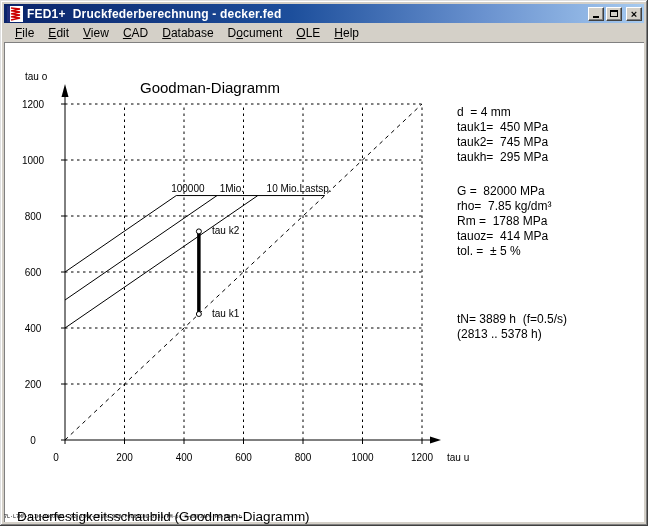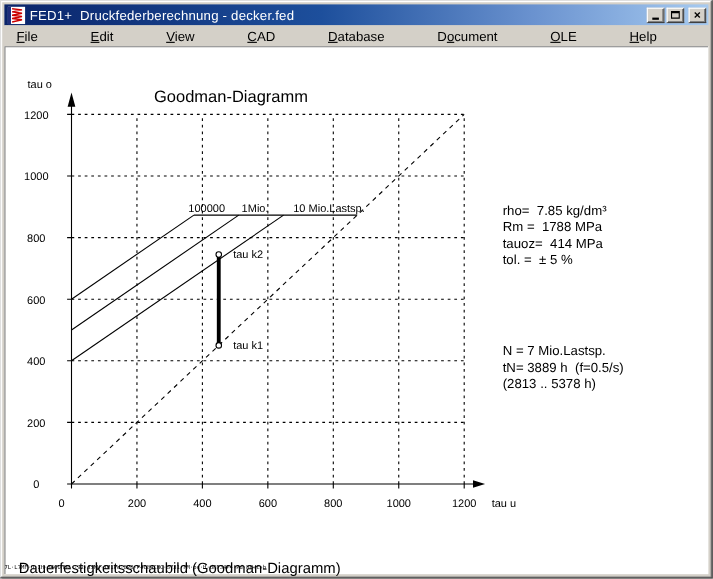--- a/index.html
+++ b/index.html
@@ -9,35 +9,35 @@
     box-shadow:inset -1px -1px #404040, inset 1px 1px #dfdfdf,
                inset -2px -2px #808080, inset 2px 2px #fff;
     overflow:hidden;
   }
   .titlebar{
     position:absolute;left:4px;top:4px;width:640px;height:19px;
     background:linear-gradient(90deg,#0a246a 0%,#1d4f9c 45%,#6a92cf 75%,#a6caf0 100%);
     display:flex;align-items:center;box-sizing:border-box;padding:0 2px;
   }
   .app-icon{width:16px;height:16px;margin-left:1px;flex:0 0 auto;}
-  .title{color:#fff;font-weight:normal;font-size:12px;white-space:pre;margin-left:4px;flex:1;
+  .title{color:#fff;font-weight:bold;font-size:12px;white-space:pre;margin-left:4px;flex:1;
          overflow:hidden;letter-spacing:.2px;}
   .win-btn{
     width:16px;height:14px;background:#d4d0c8;border:1px solid;
     border-color:#fff #404040 #404040 #fff;box-shadow:inset -1px -1px #808080;
     display:flex;align-items:center;justify-content:center;padding:0;box-sizing:border-box;
   }
   .win-btn + .win-btn{margin-left:2px;}
   .win-btn.close{margin-left:4px;}
   .g-min{width:6px;height:2px;background:#000;margin-top:7px;}
   .g-max{width:8px;height:7px;border:1px solid #000;border-top-width:2px;box-sizing:border-box;}
   .g-close{font-weight:bold;font-size:11px;line-height:10px;color:#000;}
   .menubar{
     position:absolute;left:4px;top:23px;width:640px;height:19px;background:#d4d0c8;
-    display:flex;align-items:center;font-size:12px;color:#000;padding-left:6px;box-sizing:border-box;gap:34px;
+    display:flex;align-items:center;font-size:12px;color:#000;padding-left:6px;box-sizing:border-box;
   }
   .menu-item{padding:1px 5px;margin-right:4px;white-space:pre;}
   .client{
     position:absolute;left:4px;top:42px;width:640px;height:480px;background:#fff;
     box-shadow:inset 1px 1px #808080;
   }
   .tb{position:absolute;white-space:pre;color:#000;}
   .info-header{left:309px;top:6px;font-size:11.5px;line-height:14px;}
   .params{font-size:12px;line-height:15px;left:453px;}
   .p1{top:63px;} .p2{top:142px;} .p3{top:270px;}
@@ -142,22 +142,23 @@
         <text x="443" y="419" text-anchor="start" font-size="10">tau u</text>
         <text x="206" y="51" text-anchor="middle" font-size="15">Goodman-Diagramm</text>
         <text x="183.8675" y="150.39999999999998" text-anchor="middle" font-size="10">100000</text>
         <text x="227.89749999999998" y="150.39999999999998" text-anchor="middle" font-size="10">1Mio.</text>
         <text x="295.1325" y="150.39999999999998" text-anchor="middle" font-size="10">10 Mio.Lastsp.</text>
         <text x="207.965" y="192.39999999999998" text-anchor="start" font-size="10">tau k2</text>
         <text x="207.965" y="275" text-anchor="start" font-size="10">tau k1</text>
       </svg>
 
 
-    <div class="tb params p2"><div>rho=  7.85 kg/dm³</div><div>Rm =  1788 MPa</div><div>tauoz=  414 MPa</div><div>tol. =  ± 5 %</div></div>
-    <div class="tb params p3"><div>N = 7 Mio.Lastsp.</div><div>tN= 3889 h  (f=0.5/s)</div><div>(2813 .. 5378 h)</div></div>
+    <div class="tb params p1"><div>d  = 4 mm</div><div>tauk1=  450 MPa</div><div>tauk2=  745 MPa</div><div>taukh=  295 MPa</div></div>
+    <div class="tb params p2"><div>G =  82000 MPa</div><div>rho=  7.85 kg/dm³</div><div>Rm =  1788 MPa</div><div>tauoz=  414 MPa</div><div>tol. =  ± 5 %</div></div>
+    <div class="tb params p3"><div>tN= 3889 h  (f=0.5/s)</div><div>(2813 .. 5378 h)</div></div>
 
     <div class="tb caption">
       <div>Dauerfestigkeitsschaubild (Goodman-Diagramm)</div>
       
     </div>
 
     <div class="tb fineprint">7L·L7MF·O·IH·34COHHC··92·JJMH·1P1Pd·8P8·P4C84CHC·3731·FM·ps·H·dFF34P4·Pd·8H«t»b</div>
 
   </div>
 </div>

